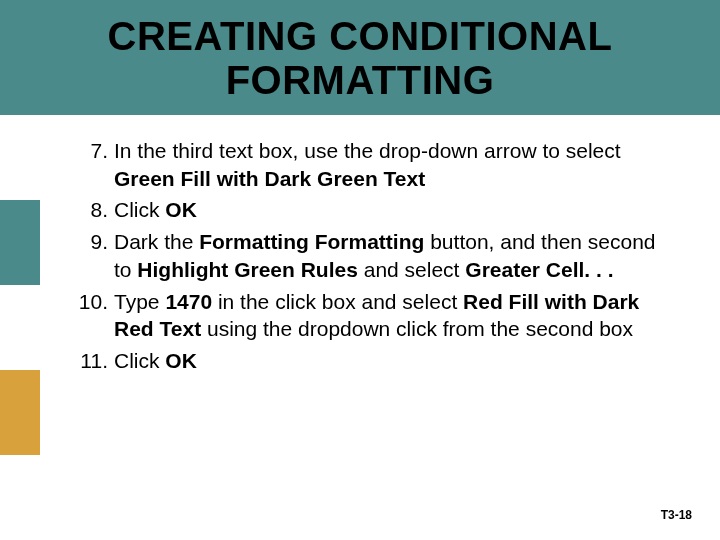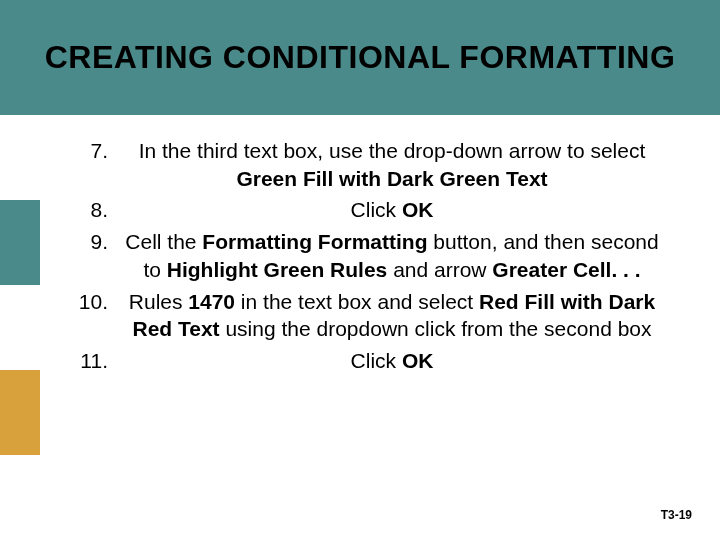--- a/index.html
+++ b/index.html
@@ -14,21 +14,21 @@
   .header {
     background: #4a8a8a;
     width: 100%;
     height: 115px;
     display: flex;
     align-items: center;
     justify-content: center;
     position: relative;
   }
   .title {
-    font-size: 32px;
+    font-size: 40px;
     font-weight: bold;
     color: #000;
     text-align: center;
     line-height: 1.1;
     letter-spacing: 0.5px;
     padding: 0 40px;
   }
   .content-area {
     display: flex;
     position: absolute;
@@ -47,21 +47,20 @@
   .sb-white { background: #ffffff; }
   .sb-teal { background: #4a8a8a; }
   .sb-gold { background: #d9a13b; }
   .main {
     flex: 1;
     padding: 22px 50px 0 30px;
   }
   .list {
     list-style: none;
     counter-reset: step 6;
-    text-align: center;
   }
   .list li {
     counter-increment: step;
     font-size: 21px;
     line-height: 1.32;
     color: #000;
     margin-bottom: 4px;
     position: relative;
     padding-left: 44px;
   }
@@ -101,25 +100,25 @@
 
   <div class="main">
     <ol class="list">
       <li>
         <span>In the third text box, use the drop-down arrow to select </span><span class="bold">Green Fill with Dark Green Text</span>
       </li>
       <li>
         <span>Click </span><span class="bold">OK</span>
       </li>
       <li>
-        <span>Cell the </span><span class="bold">Formatting Formatting</span><span> button, and then second to </span><span class="bold">Highlight Green Rules</span><span> and arrow </span><span class="bold">Greater Cell. . .</span>
+        <span>Dark the </span><span class="bold">Formatting Formatting</span><span> button, and then second to </span><span class="bold">Highlight Green Rules</span><span> and select </span><span class="bold">Greater Cell. . .</span>
       </li>
       <li>
-        <span>Rules </span><span class="bold">1470</span><span> in the text box and select </span><span class="bold">Red Fill with Dark Red Text</span><span> using the dropdown click from the second box</span>
+        <span>Type </span><span class="bold">1470</span><span> in the click box and select </span><span class="bold">Red Fill with Dark Red Text</span><span> using the dropdown click from the second box</span>
       </li>
       <li>
         <span>Click </span><span class="bold">OK</span>
       </li>
     </ol>
   </div>
 </div>
 
-<div class="footer">T3-19</div>
+<div class="footer">T3-18</div>
 
 </body></html>

